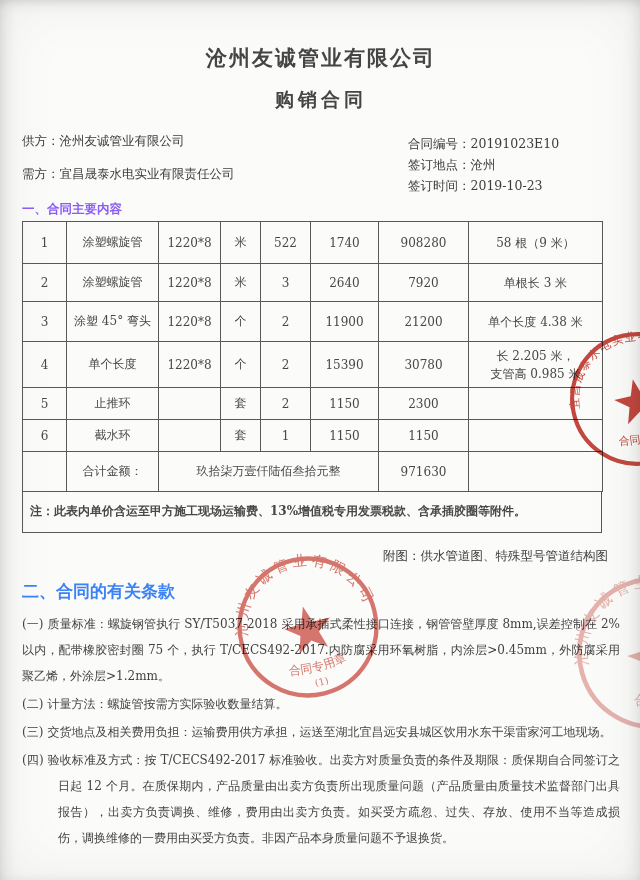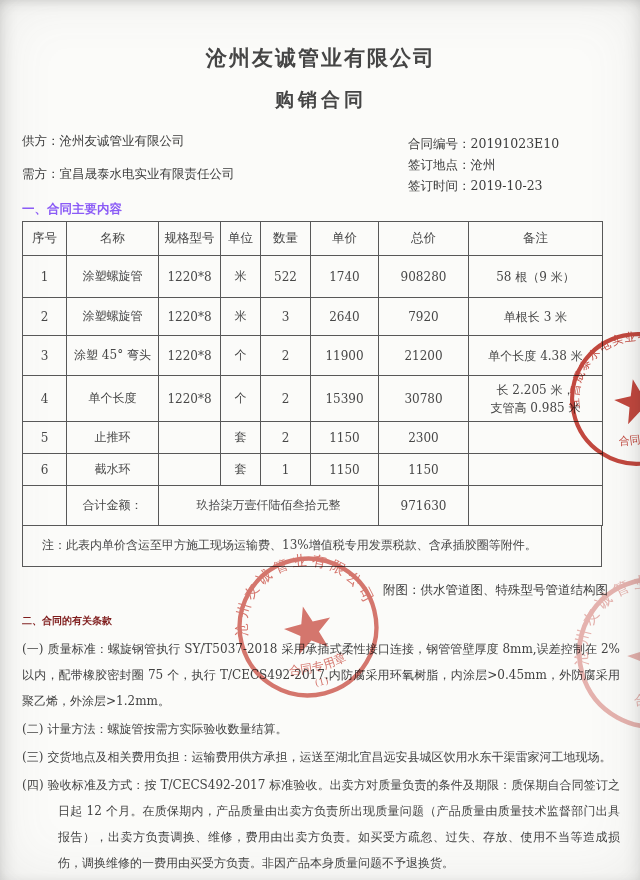--- a/index.html
+++ b/index.html
@@ -40,25 +40,25 @@
   }
   table.items td, table.items th {
     border:1px solid #585858; text-align:center; vertical-align:middle;
     padding:1px 2px; font-weight:normal; overflow:hidden;
   }
   table.items th { font-size:12.5px; }
   .remark { white-space:pre-line; line-height:1.5; }
 
   .note-box {
     width:580px; box-sizing:border-box; border:1px solid #585858; margin-top:-1px;
-    padding:11px 19px 12px; font-size:12px; color:#474747;
+    padding:11px 7px 12px; font-size:12px; color:#474747;font-weight:bold;
   }
 
   .attach-line { margin:15px 12px 0; font-size:12.5px;text-align:right; }
-  .sec2-title { font-size:10px; font-weight:700; margin:15px 0 8px; color:#7f1d1d; }
+  .sec2-title { font-size:17px; font-weight:700; margin:15px 0 8px; color:#3b82f6; }
 
   .clause { font-size:12px; line-height:26px; margin:0 0 2px; color:#424242; text-align:justify; }
   .clause .marker { margin-right:4px; }
   .clause.hang { padding-left:36px; text-indent:-36px; }
 
   .stamp {
     position:absolute; mix-blend-mode:multiply; pointer-events:none;
   }
   .stamp .s-ring { fill:none; stroke:currentColor; stroke-width:4.5; }
   .stamp .s-star { fill:currentColor; }
@@ -95,30 +95,20 @@
         <col style="width:44px">
           <col style="width:92px">
           <col style="width:62px">
           <col style="width:40px">
         <col style="width:50px">
           <col style="width:68px">
           <col style="width:90px">
           <col style="width:134px">
       </colgroup>
       <tbody>
-          <tr style="height:34px">
-        <th>序号</th>
-        <th>名称</th>
-        <th>规格型号</th>
-        <th>单位</th>
-        <th>数量</th>
-        <th>单价</th>
-        <th>总价</th>
-        <th>备注</th>
-      </tr>
       <tr style="height:42px">
         <td>1</td>
         <td>涂塑螺旋管</td>
         <td>1220*8</td>
         <td>米</td>
         <td>522</td>
         <td>1740</td>
         <td>908280</td>
         <td class="remark">58 根（9 米）</td>
       </tr>

